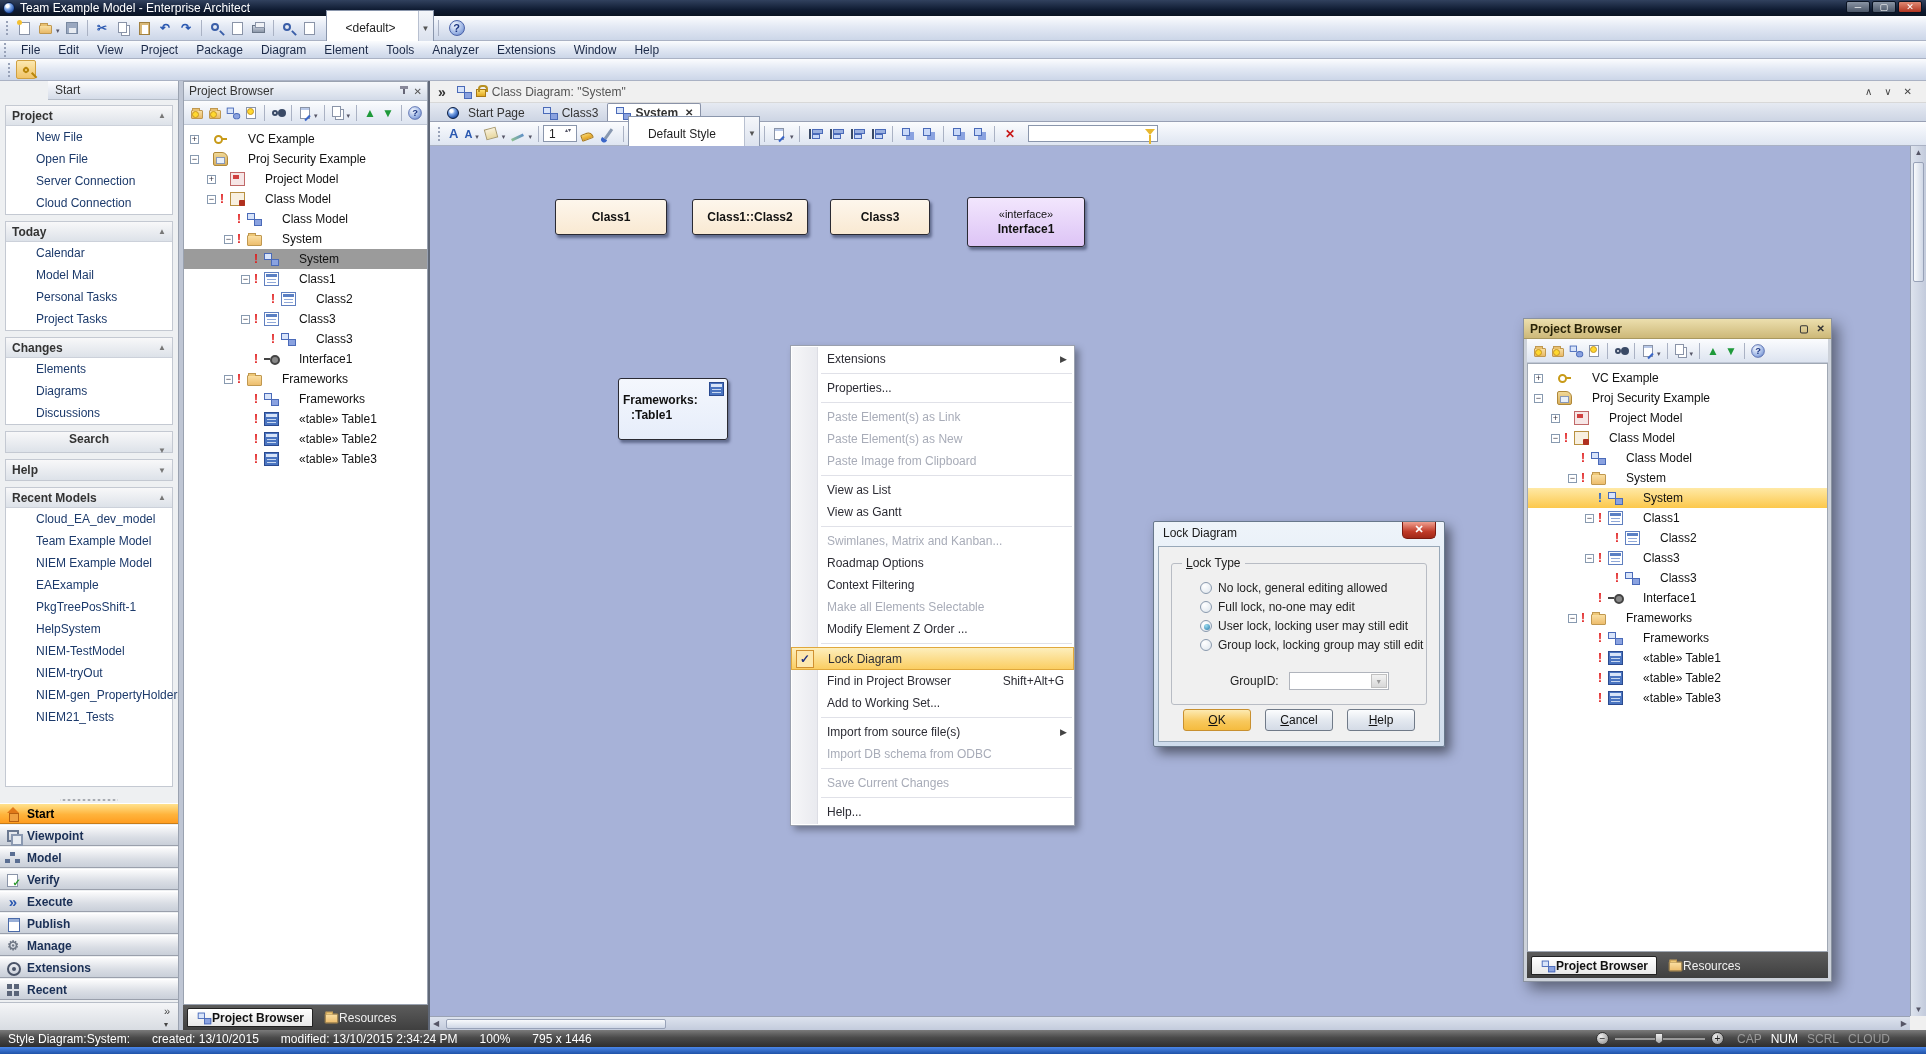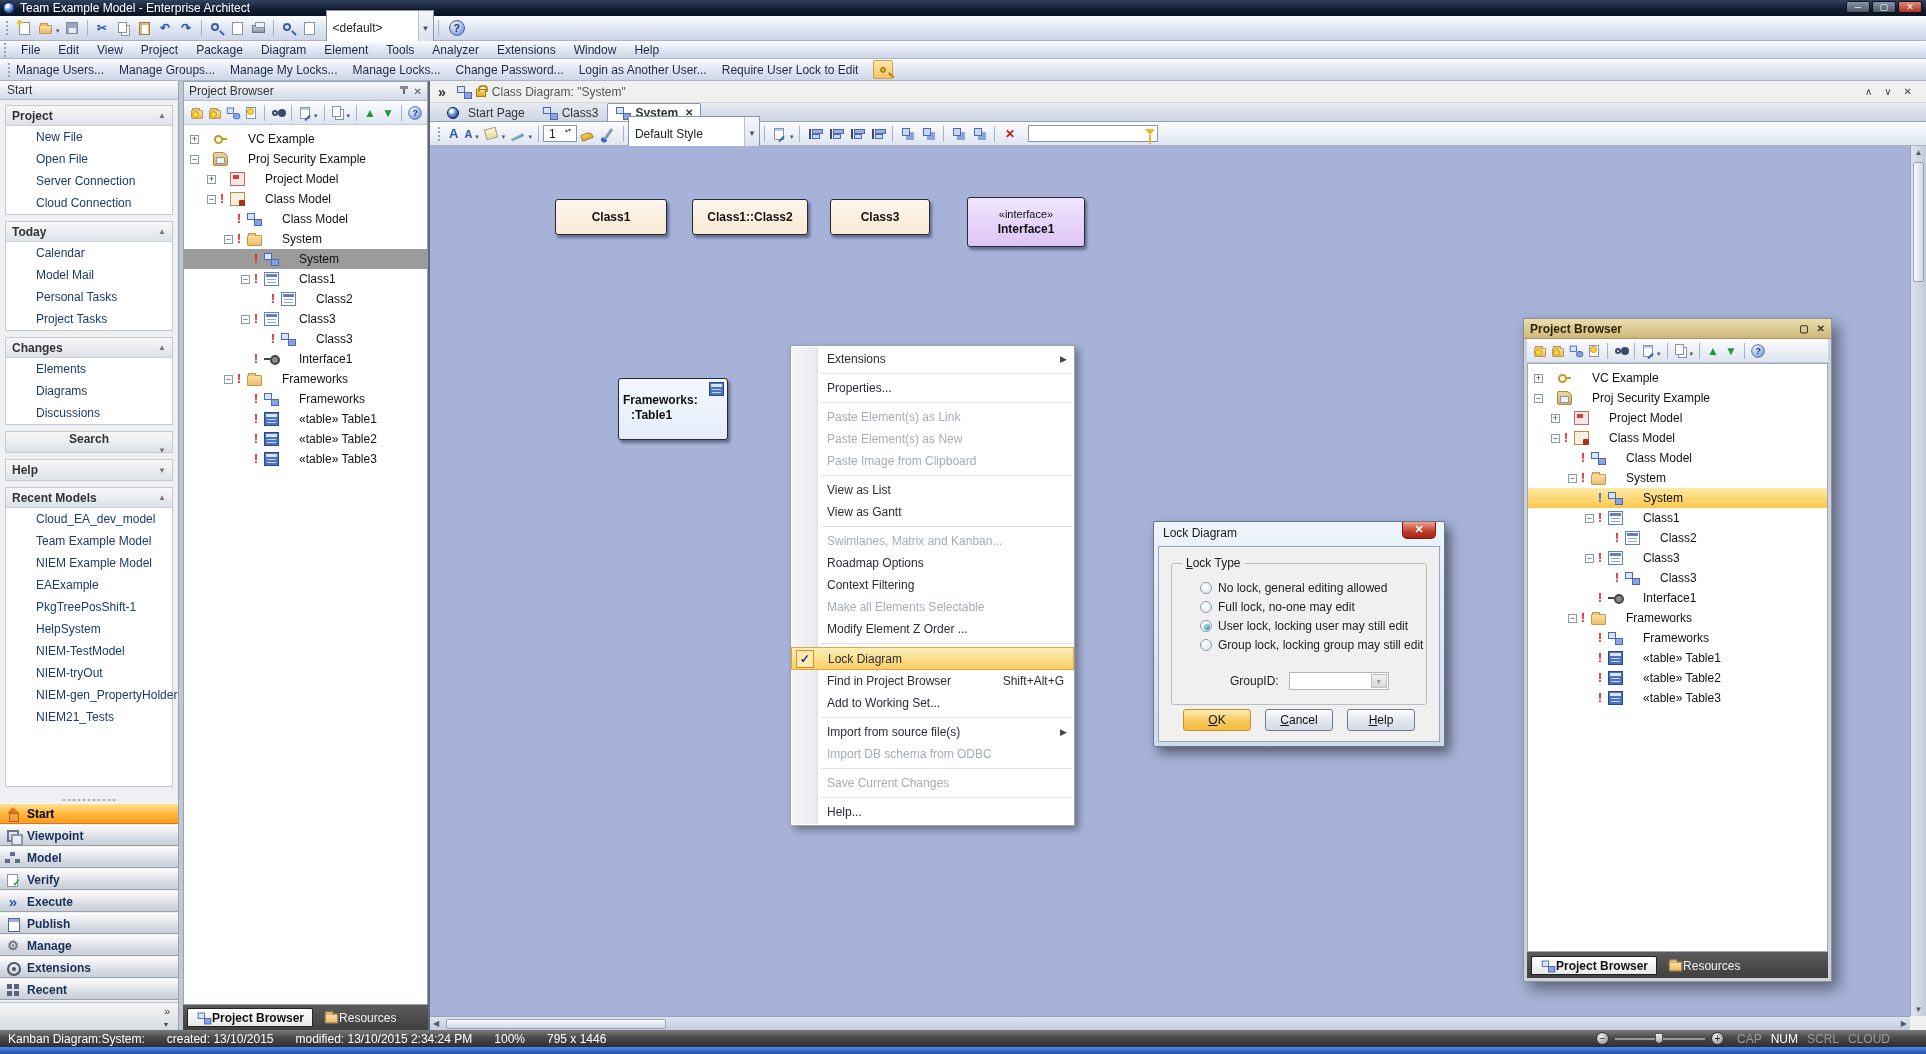--- a/index.html
+++ b/index.html
@@ -32,29 +32,29 @@
   .folderi::before{content:"";position:absolute;left:0;top:-3px;width:6px;height:2px;background:#e8c070;border:1px solid #c09850;border-bottom:none;}
   .floppyi{width:12px;height:12px;background:#9aa8c0;border:1px solid #7888a0;position:relative;}
   .floppyi::after{content:"";position:absolute;left:2px;bottom:0;width:7px;height:5px;background:#e8ecf2;}
   .pastei{width:11px;height:13px;background:#d8b878;border:1px solid #a08040;position:relative;}
   .pastei::after{content:"";position:absolute;left:2px;top:2px;width:6px;height:9px;background:#fff;}
   .copyi{width:9px;height:11px;background:#fff;border:1px solid #8a94a8;box-shadow:3px 3px 0 -1px #fff,3px 3px 0 0 #8a94a8;margin:-2px 0 0 -2px;}
   .magi{width:8px;height:8px;border:2px solid #3a5ea8;border-radius:50%;position:relative;margin:-2px 0 0 -2px;}
   .magi::after{content:"";position:absolute;left:6px;top:7px;width:6px;height:2px;background:#3a5ea8;transform:rotate(45deg);}
   .printi{width:13px;height:8px;background:linear-gradient(#c8d0dc,#8d98aa);border:1px solid #6a7688;position:relative;margin-top:2px;}
   .printi::before{content:"";position:absolute;left:2px;top:-4px;width:8px;height:4px;background:#f0f2f6;border:1px solid #8a94a8;}
-  .combo{height:36px;background:#fff;border:1px solid #8a96ac;display:flex;align-items:center;font-size:12px;color:#222;position:relative;padding-left:6px;}
+  .combo{height:36px;background:#fff;border:1px solid #8a96ac;display:flex;align-items:center;font-size:12px;color:#222;position:relative;padding-left:19px;}
   .combo .cararea{position:absolute;right:0;top:0;bottom:0;width:15px;border-left:1px solid #b8c0d0;background:linear-gradient(#f4f6fa,#d8dfec);display:flex;align-items:center;justify-content:center;font-size:8px;color:#555;}
   .helpround{width:16px;height:16px;border-radius:50%;background:radial-gradient(circle at 35% 30%,#f4f8ff,#9cb4e4 60%,#5876c0);border:1px solid #4a62a8;color:#1a3480;font-weight:bold;font-size:11px;display:flex;align-items:center;justify-content:center;margin-left:6px;}
   .keybox{width:20px;height:19px;background:linear-gradient(#fce8b0,#f0c468);border:1px solid #d0a040;border-radius:2px;display:flex;align-items:center;justify-content:center;}
   .keyi{width:6px;height:6px;border:2px solid #b8860b;border-radius:50%;position:relative;transform:rotate(-45deg);}
   .keyi::after{content:"";position:absolute;left:2px;top:7px;width:2px;height:7px;background:#b8860b;box-shadow:2px 2px 0 -1px #b8860b,2px 4px 0 -1px #b8860b;}
 
   
-  #startpanel{left:0;top:81px;width:179px;height:949px;background:#eef0f2;border-right:1px solid #9aa2b0;}
+  #startpanel{left:0;top:81px;width:179px;height:949px;background:#eef0f2;border-right:1px solid #9aa2b0;padding-left:48px;}
   .sp-header{height:19px;background:linear-gradient(#fdfdfe,#d4dbe8);border-bottom:1px solid #b4bcc8;display:flex;align-items:center;padding-left:7px;color:#333;}
   #sp-sections{position:absolute;left:0;top:19px;right:0;height:694px;overflow:hidden;padding:5px 5px 0 5px;}
   .sec{background:#fff;border:1px solid #c4c9d2;margin-bottom:6px;}
   .sec-h{height:20px;background:linear-gradient(#f8f8f9,#dde2e9);border-bottom:1px solid #ccd1da;display:flex;align-items:center;padding:0 6px;color:#333;font-weight:bold;}
   .sec-h .arr{margin-left:auto;font-size:8px;color:#777;}
   .sec-i{height:22px;line-height:22px;padding-left:30px;color:#1c3a6b;white-space:nowrap;}
   .sp-dots{position:absolute;left:0;right:0;top:713px;height:9px;background:radial-gradient(circle,#8a8f98 1px,transparent 1.2px) center/5px 4px no-repeat;background-size:5px 4px;background-repeat:repeat-x;background-position:center 4px;margin:0 60px;}
   #sp-buttons{position:absolute;left:0;right:0;top:722px;}
   .spbtn{height:21px;margin-bottom:1px;background:linear-gradient(#fbfbfc,#d9dde4 60%,#c9cfd9);border-top:1px solid #fff;border-bottom:1px solid #9aa0ac;display:flex;align-items:center;padding-left:5px;font-weight:bold;color:#1a2f55;}
   .spbtn.active{background:linear-gradient(#ffe28e,#ffb43c 55%,#ff9d20);border-bottom:1px solid #c87c18;color:#000;}
@@ -299,29 +299,20 @@
         <span class="mitem">Tools</span>
         <span class="mitem">Analyzer</span>
         <span class="mitem">Extensions</span>
         <span class="mitem">Window</span>
         <span class="mitem">Help</span>
       </span>
   </div>
 
   <div id="sectoolbar" class="abs bar">
     <span class="grip"></span>
-    <span id="secitems" class="flex">
-        <span class="secitem">Manage Users...</span>
-        <span class="secitem">Manage Groups...</span>
-        <span class="secitem">Manage My Locks...</span>
-        <span class="secitem">Manage Locks...</span>
-        <span class="secitem">Change Password...</span>
-        <span class="secitem">Login as Another User...</span>
-        <span class="secitem">Require User Lock to Edit</span>
-      </span>
     <span class="keybox">
         <span class="keyi"></span>
       </span>
   </div>
 
   <div id="startpanel" class="abs">
     <div class="sp-header">
       <span>Start</span>
     </div>
     <div id="sp-sections">
@@ -1029,21 +1020,21 @@
         </div>
         <div class="dtab">
           <span class="ti ti-folder"></span>
           <span>Resources</span>
         </div>
       </div>
   </div>
 
   <div id="statusbar" class="abs">
     <span id="statusparts" class="flex">
-        <span class="st-part">Kanban Diagram:System:</span>
+        <span class="st-part">Style Diagram:System:</span>
         <span class="st-part">created: 13/10/2015</span>
         <span class="st-part">modified: 13/10/2015 2:34:24 PM</span>
         <span class="st-part">100%</span>
         <span class="st-part">795 x 1446</span>
       </span>
     <span class="zoomctl">
       <span class="zbtn">−</span>
       <span class="ztrack">
           <span class="zthumb"></span>
         </span>

